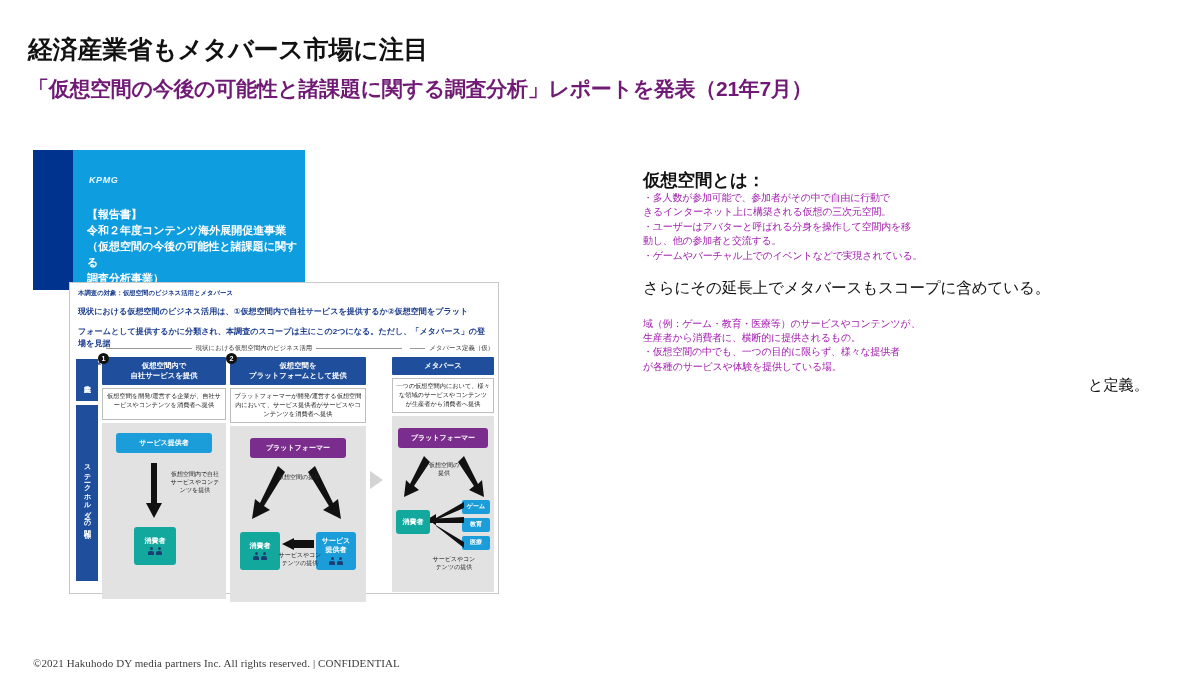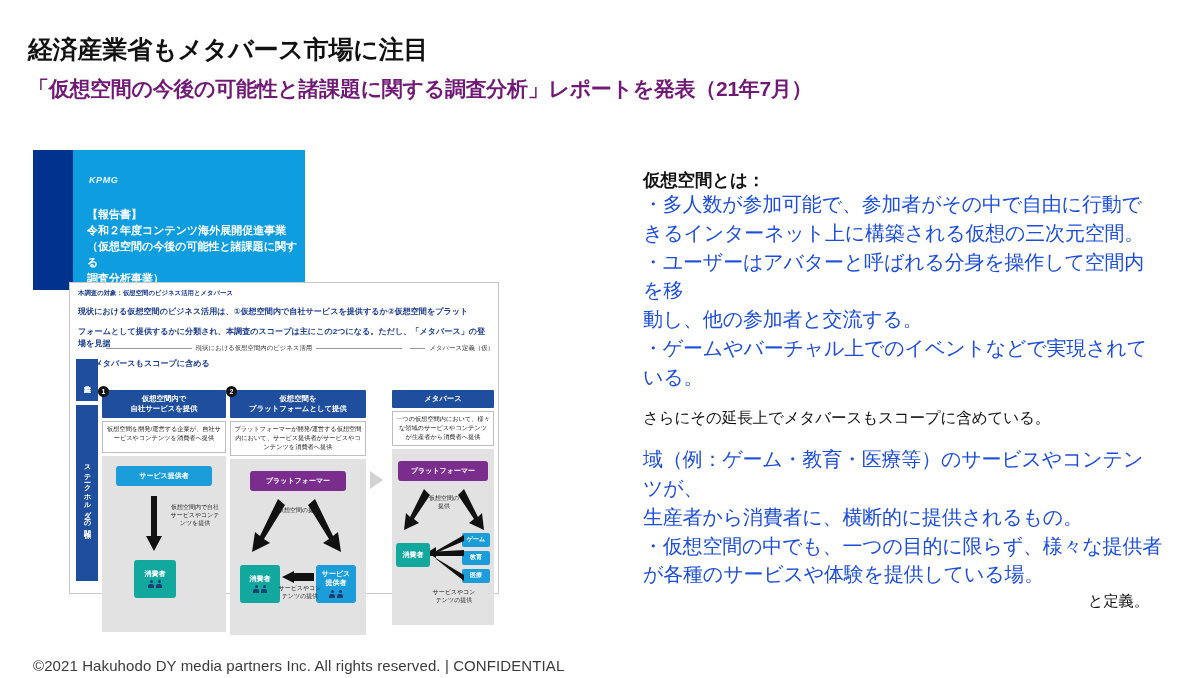--- a/index.html
+++ b/index.html
@@ -61,21 +61,21 @@
   
   .vlabel {
     position: absolute; left: 6px; width: 22px;
     background: #1f4e9c; color: #fff; font-weight: bold; font-size: 7px;
     display: flex; align-items: center; justify-content: center;
     writing-mode: vertical-rl; text-orientation: upright; letter-spacing: 1px;
   }
   .vlabel-def { top: 76px; height: 42px; }
   .vlabel-stk { top: 122px; height: 176px; }
 
-  .col { position: absolute; top: 74px; margin-top: 33px; }
+  .col { position: absolute; top: 74px; }
   .col-1 { left: 32px; width: 124px; }
   .col-2 { left: 160px; width: 136px; }
   .col-3 { left: 322px; width: 102px; }
 
   .col-title {
     background: #1f4e9c; color:#fff; font-weight:bold; font-size: 7.4px;
     text-align:center; padding: 4px 2px; line-height: 1.35; border-radius: 1px;
   }
   .col-num {
     position:absolute; left: -4px; top: -4px; width: 11px; height: 11px;
@@ -120,27 +120,27 @@
   
   .caption {
     position:absolute; left: 52px; top: 598px;
     font-size: 10.5px; line-height: 1.45; color:#222;
   }
   .caption .l2 { font-size: 10px; }
 
   
   .footer {
     position:absolute; left: 33px; top: 657px;
-    font-size: 15px; color:#3b3b3b; letter-spacing: .1px;
+    font-size: 11px; color:#3b3b3b; letter-spacing: .1px; font-family: Liberation Serif, serif;
   }
 
   
   .rtext { position:absolute; left: 643px; top: 168px; width: 520px; font-family: Liberation Mono, monospace; }
   .r-head { font-size: 17.5px; font-weight:bold; color:#111; letter-spacing:-.2px; }
-  .r-body { font-size: 20px; line-height: 1.44; color:#1d4ed8; letter-spacing:-.2px; }
+  .r-body { font-size: 10px; line-height: 1.44; color:#a21caf; letter-spacing:-.2px; }
   .r-gap-a { height: 14px; }
   .r-note { font-size: 15.6px; line-height:1.45; color:#111; letter-spacing:-.2px; }
   .r-gap-b { height: 17px; }
   .r-right { text-align: right; font-size: 15.2px; color:#111; padding-right: 14px; }
 </style>
 </head>
 <body>
 
 <div class="slide">
 

